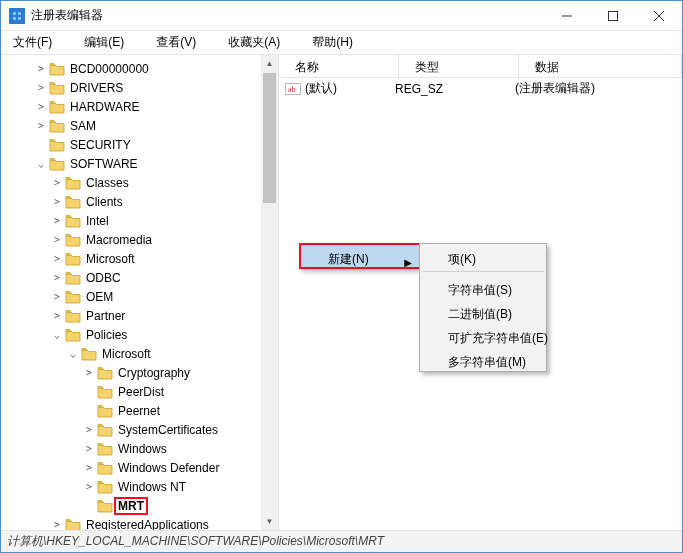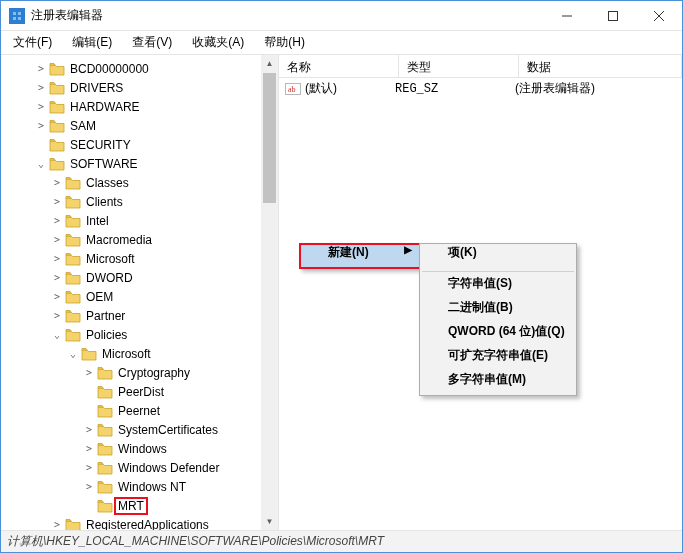--- a/index.html
+++ b/index.html
@@ -4,58 +4,58 @@
 <style>
   * { box-sizing: border-box; margin: 0; padding: 0; }
   body { font-family: "Microsoft YaHei", "Segoe UI", Tahoma, sans-serif; font-size: 12px; background: #fff; color: #000; overflow: hidden; }
   .window { width: 683px; height: 553px; border: 1px solid #4a90d9; display: flex; flex-direction: column; background: #fff; }
   .titlebar { height: 30px; background: #fff; display: flex; align-items: center; padding-left: 8px; border-bottom: 1px solid #e5e5e5; }
   .titlebar-icon { width: 16px; height: 16px; background: #2d7dd2; margin-right: 6px; display: flex; align-items: center; justify-content: center; }
   .titlebar-icon svg { width: 12px; height: 12px; }
   .titlebar-title { flex: 1; font-size: 12px; }
   .winbtns { display: flex; }
   .winbtn { width: 46px; height: 30px; display: flex; align-items: center; justify-content: center; color: #333; }
-  .menubar { height: 24px; display: flex; align-items: center; padding-left: 4px; background: #fff; border-bottom: 1px solid #e5e5e5; gap: 4px; }
+  .menubar { height: 24px; display: flex; align-items: center; padding-left: 4px; background: #fff; border-bottom: 1px solid #e5e5e5; gap: 16px; }
   .menuitem { padding: 3px 8px; font-size: 12px; }
   .body { flex: 1; display: flex; overflow: hidden; position: relative; }
   .tree-pane { width: 278px; border-right: 1px solid #e5e5e5; overflow: hidden; position: relative; background: #fff; }
   .tree { padding: 4px 0 4px 0; font-size: 12px; position: relative; }
   .tree-row { display: flex; align-items: center; height: 19px; white-space: nowrap; position: relative; padding-left: 0; }
   .tree-row .toggle { width: 12px; height: 12px; display: inline-flex; align-items: center; justify-content: center; color: #666; font-family: Consolas, monospace; font-size: 10px; }
   .tree-row .toggle.empty { visibility: hidden; }
   .folder { width: 16px; height: 14px; margin: 0 3px 0 2px; flex-shrink: 0; }
   .folder svg { width: 16px; height: 14px; display: block; }
   .tree-label { padding: 0 2px; }
-  .tree-row.sel .tree-label { outline: 2px solid #e81123; outline-offset: 0px; }
+  .tree-row.sel .tree-label { outline: 2px solid #e81123; outline-offset: 0px; font-weight: bold; }
   .d1 { padding-left: 34px; }
   .d2 { padding-left: 50px; }
   .d3 { padding-left: 66px; }
   .d4 { padding-left: 82px; }
   .list-pane { flex: 1; overflow: hidden; position: relative; background: #fff; }
   .list-header { display: flex; height: 23px; border-bottom: 1px solid #e5e5e5; background: #fff; }
-  .list-header .col { padding: 4px 8px; font-size: 12px; border-right: 1px solid #e5e5e5; font-family: Liberation Mono, monospace; }
+  .list-header .col { padding: 4px 16px; font-size: 12px; border-right: 1px solid #e5e5e5; font-family: Liberation Mono, monospace; }
   .col-name { width: 120px; }
   .col-type { width: 120px; }
   .col-data { flex: 1; }
   .list-body { }
   .list-row { display: flex; height: 21px; align-items: center; }
   .val-icon { width: 16px; height: 16px; margin: 0 4px 0 6px; flex-shrink: 0; }
   .cell { padding: 0 8px 0 0; font-size: 12px; white-space: nowrap; overflow: hidden; }
   .cell-name { width: 116px; display: flex; align-items: center; }
-  .cell-type { width: 120px; font-family: Liberation Mono, monospace; }
+  .cell-type { width: 120px; }
   .cell-data { flex: 1; }
   .statusbar { height: 22px; border-top: 1px solid #e5e5e5; display: flex; align-items: center; padding: 0 6px; font-size: 12px; background: #f3f3f3; color: #444; font-style: italic; }
   .ctxmenu { position: absolute; background: #f2f2f2; border: 1px solid #adadad; box-shadow: 3px 3px 4px rgba(0,0,0,.25); font-size: 12px; z-index: 10; }
-  .ctxmenu .item { height: 24px; display: flex; align-items: flex-start; padding: 0 18px 0 28px; white-space: nowrap; position: relative; font-weight: bold; }
+  .ctxmenu .item { height: 24px; display: flex; align-items: flex-end; padding: 0 18px 0 28px; white-space: nowrap; position: relative; }
   .ctxmenu .item.hover { background: #bed8f0; }
   .ctxmenu .item .arrow { position: absolute; right: 8px; font-size: 10px; }
   .ctxmenu .sep { height: 1px; background: #d0d0d0; margin: 3px 2px; }
   .ctx1 { left: 298px; top: 188px; width: 122px; }
   .ctx1 .item.hover { outline: 2px solid #e81123; outline-offset: -1px; background: #bed8f0; }
-  .ctx2 { left: 418px; top: 188px; width: 158px; }
+  .ctx2 { left: 418px; top: 188px; width: 128px; }
   .ctx2 .item.hl { outline: 2px solid #e81123; outline-offset: -1px; }
   .tree-scroll { position: absolute; right: 0; top: 0; bottom: 0; width: 17px; background: #f0f0f0; }
   .tree-scroll .thumb { position: absolute; left: 2px; right: 2px; top: 18px; height: 130px; background: #c2c2c2; }
   .tree-scroll .arr { position: absolute; left: 0; right: 0; height: 17px; background: #f0f0f0; display:flex; align-items:center; justify-content:center; color:#606060; font-size:8px;}
   .tree-scroll .arr.up { top:0; }
   .tree-scroll .arr.dn { bottom:0; }
 </style>
 </head>
 <body>
 
@@ -214,21 +214,21 @@
             <span class="tree-label">Microsoft</span>
           </div>
           <div class="tree-row d2">
             <span class="toggle">&gt;</span>
             <span class="folder">
               <svg viewBox="0 0 16 14">
                 <path d="M1 3 L6 3 L7.5 4.5 L15 4.5 L15 13 L1 13 Z" fill="#f4d36b" stroke="#c9a227" stroke-width="0.8"></path>
                 <path d="M1 3 L1 1.5 L5 1.5 L6 3 Z" fill="#f4d36b" stroke="#c9a227" stroke-width="0.8"></path>
               </svg>
             </span>
-            <span class="tree-label">DWORD</span>
+            <span class="tree-label">ODBC</span>
           </div>
           <div class="tree-row d2">
             <span class="toggle">&gt;</span>
             <span class="folder">
               <svg viewBox="0 0 16 14">
                 <path d="M1 3 L6 3 L7.5 4.5 L15 4.5 L15 13 L1 13 Z" fill="#f4d36b" stroke="#c9a227" stroke-width="0.8"></path>
                 <path d="M1 3 L1 1.5 L5 1.5 L6 3 Z" fill="#f4d36b" stroke="#c9a227" stroke-width="0.8"></path>
               </svg>
             </span>
             <span class="tree-label">OEM</span>
@@ -394,23 +394,20 @@
           <span>项(K)</span>
         </div>
         <div class="sep"></div>
         <div class="item">
           <span>字符串值(S)</span>
         </div>
         <div class="item">
           <span>二进制值(B)</span>
         </div>
         <div class="item">
-          <span>QWORD (64 位)值(Q)</span>
-        </div>
-        <div class="item">
           <span>可扩充字符串值(E)</span>
         </div>
         <div class="item">
           <span>多字符串值(M)</span>
         </div>
       </div>
 
   </div>
 
   <div class="statusbar">

